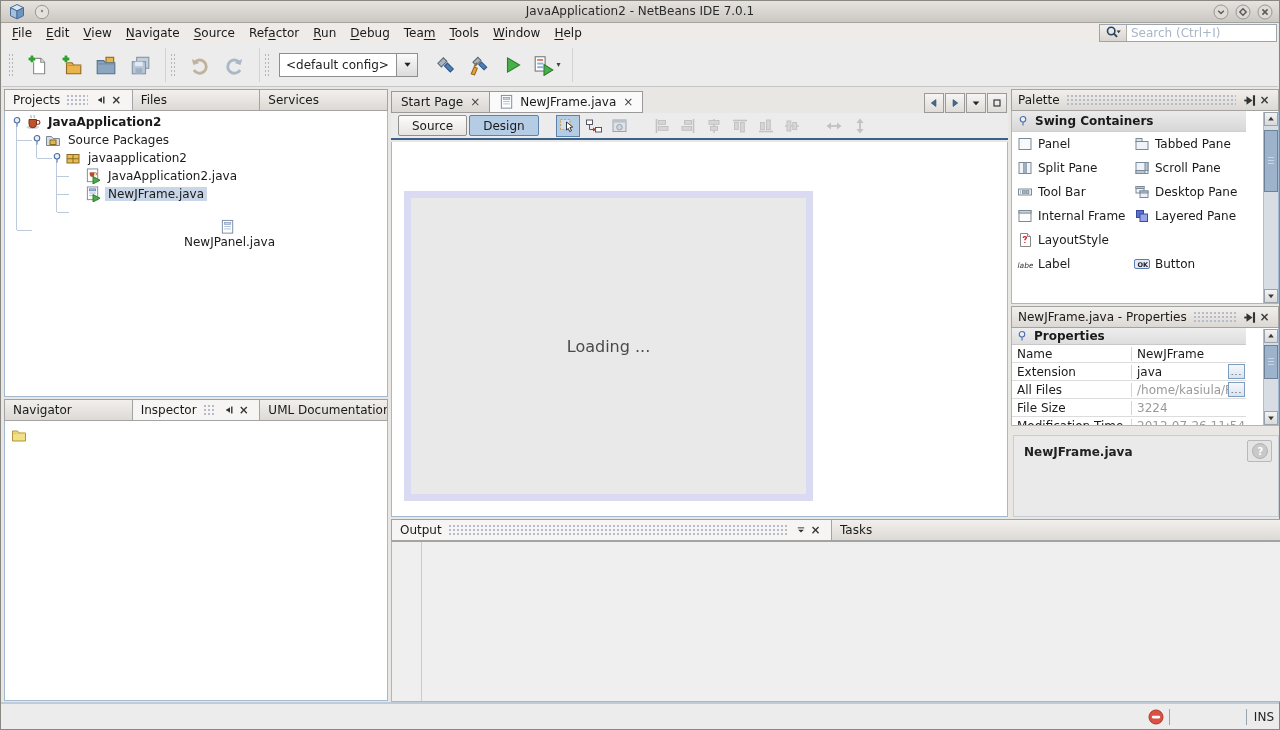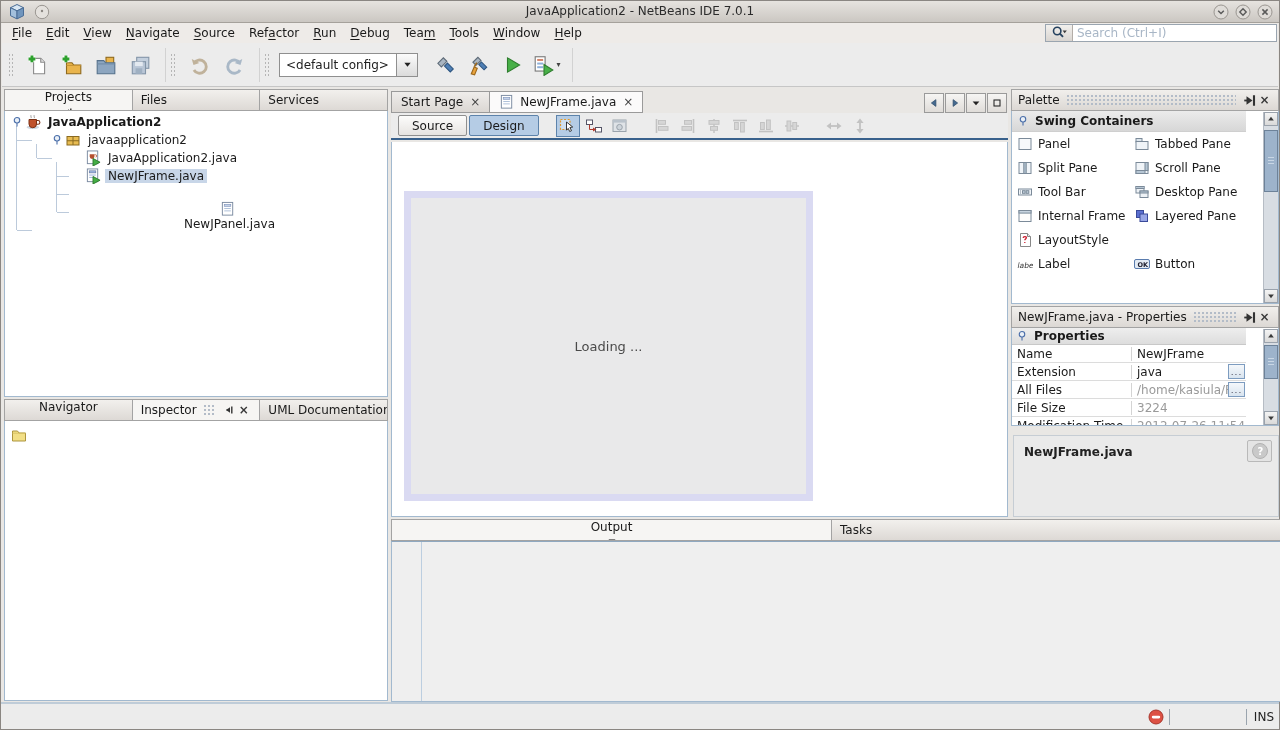--- a/index.html
+++ b/index.html
@@ -15,40 +15,40 @@
   .titlebar { position:absolute; left:0; top:0; right:0; height:22px; background:linear-gradient(#e6e3df,#cbc7c2); border-bottom:1px solid #a5a19b; }
   .tb-title { position:absolute; left:0; right:0; top:3px; text-align:center; color:#2b2b2b; }
   .tb-left { position:absolute; left:7px; top:2px; display:flex; gap:8px; align-items:center; }
   .tb-right { position:absolute; right:6px; top:3px; display:flex; gap:6px; }
   .wbtn { width:16px; height:16px; }
 
   
   .menubar { position:absolute; left:1px; top:22px; right:1px; height:20px; background:#eeebe8; display:flex; align-items:center; padding-left:3px; }
   .menu-item { padding:2px 7px; }
   .menu-item u { text-underline-offset:2px; }
-  .searchbox { position:absolute; right:1px; top:1px; width:232px; height:18px; background:#fff; border:1px solid #9aa5b0; display:flex; align-items:center; }
+  .searchbox { position:absolute; right:1px; top:1px; width:178px; height:18px; background:#fff; border:1px solid #9aa5b0; display:flex; align-items:center; }
   .search-iconwrap { width:27px; height:100%; background:linear-gradient(#f2f0ed,#d9d5d1); border-right:1px solid #b3ada7; display:flex; align-items:center; justify-content:center; }
   .searchbox input { flex:1; border:none; outline:none; background:transparent; font:12px "DejaVu Sans",sans-serif; color:#333; padding:0 4px; min-width:0; }
   .searchbox input::placeholder { color:#a8b6c6; }
 
   
   .toolbar { position:absolute; left:1px; top:42px; right:1px; height:44px; background:#ececec; border-bottom:1px solid #c6c6c6; display:flex; align-items:center; padding:2px 2px; }
   .tb-group { display:flex; align-items:center; padding:0 8px 0 0; border-right:1px solid #d2d2d2; }
   .tb-handle { width:6px; align-self:stretch; margin:5px 7px 5px 4px; background-image:radial-gradient(#b5b5b5 32%,transparent 36%); background-size:3px 4px; }
   .tb-btn { width:34px; height:34px; display:flex; align-items:center; justify-content:center; }
   .combo { display:flex; height:24px; margin:0 10px 0 2px; align-items:stretch; }
   .combo-field { width:118px; background:#fff; border:1px solid #8f8f8f; display:flex; align-items:center; padding:0 6px; color:#222; }
   .combo-btn { width:21px; background:linear-gradient(#fbfbfb,#dbdbdb); border:1px solid #8f8f8f; border-left:none; display:flex; align-items:center; justify-content:center; }
   .dd-arrow { font-size:8px; color:#444; margin-left:1px; }
 
   
   .win { position:absolute; }
   .win-tabs { height:22px; display:flex; }
   .wtab { flex:1; display:flex; align-items:center; padding:0 8px; border:1px solid #a3a3a3; border-left:none; background:linear-gradient(#f2f0ed,#ddd9d5); white-space:nowrap; overflow:hidden; }
-  .wtab:first-child { border-left:1px solid #a3a3a3;flex-direction:column; }
+  .wtab:first-child { border-left:1px solid #a3a3a3; }
   .wtab.active { background:#f6f5f3; }
   .tex { flex:1; height:12px; margin:0 6px; background-image:radial-gradient(#b3bcc8 30%,transparent 34%); background-size:4px 4px; min-width:10px; }
   .tbtn { width:15px; height:15px; display:flex; align-items:center; justify-content:center; flex:none; }
   .xglyph { font-size:12px; font-weight:bold; color:#3a3a3a; line-height:1; }
   .wcontent { position:absolute; left:0; right:0; top:22px; bottom:0; background:#fff; border:1px solid #a2b9cf; border-top:none; overflow:hidden; }
 
   
   #projects-win { left:3px; top:88px; width:384px; height:308px; }
   .tree { position:relative; padding-top:2px; height:100%; }
   .tree-row { height:18px; display:flex; align-items:center; position:relative; z-index:2; }
@@ -72,21 +72,21 @@
   .etab-controls { margin-left:auto; display:flex; padding-right:1px; gap:0; }
   .ebtn { width:20px; height:20px; border:1px solid #9a9a9a; background:linear-gradient(#f6f5f3,#dfdcd8); display:flex; align-items:center; justify-content:center; margin-left:1px; }
   .eviewbar { position:absolute; left:0; top:24px; right:0; height:27px; background:#ececec; border-bottom:2px solid #39618c; display:flex; align-items:center; padding-left:7px; }
   .vbtn { height:21px; padding:0 13px; display:flex; align-items:center; border:1px solid #8f8f8f; border-radius:2px; background:linear-gradient(#fcfcfb,#e7e4e1); margin-right:2px; }
   .vbtn.active { background:#b5cce5; border-color:#5d83ab; }
   .dtools { display:flex; align-items:center; margin-left:14px; }
   .dtool { width:24px; height:22px; display:flex; align-items:center; justify-content:center; border:1px solid transparent; margin:0 1px; }
   .dtool.active { background:#b5cce5; border-color:#5d83ab; }
   .dgroup { display:flex; margin-right:16px; }
   .canvas { position:absolute; left:0; top:53px; right:0; bottom:0; background:#fff; border:1px solid #a2b9cf; border-top:none; }
-  .frame { position:absolute; left:12px; top:49px; width:409px; height:310px; background:#e9e9ea; border:7px solid #dadaf2; display:flex; align-items:center; justify-content:center; color:#4a4a4a; font-size:13px; }
+  .frame { position:absolute; left:12px; top:49px; width:409px; height:310px; background:#e9e9ea; border:7px solid #dadaf2; display:flex; align-items:center; justify-content:center; color:#4a4a4a; font-size:16px; }
 
   
   #output-win { left:390px; top:518px; width:972px; height:183px; }
   #output-win .wtab.active { flex:0 0 441px; }
   .ocontent { position:absolute; left:0; right:0; top:22px; bottom:0; background:#efefef; border:1px solid #a2b9cf; border-top:1px solid #8fa8c0; }
   .oruler { position:absolute; left:29px; top:0; bottom:0; width:1px; background:#bccee0; }
 
   
   #palette-win { left:1010px; top:88px; width:268px; height:215px; }
   .phead { height:22px; display:flex; align-items:center; background:linear-gradient(#f1efec,#dcd8d4); border:1px solid #a3a3a3; padding:0 6px; }
@@ -354,20 +354,37 @@
             <span class="t-icon"><span class="icon">
                 <svg viewBox="0 0 16 16">
                   <ellipse cx="7.8" cy="13.2" rx="6.2" ry="1.8" fill="#cdd6e0"></ellipse>
                   <path d="M4 5.5h7.5v4.5a3.75 3.75 0 0 1-7.5 0z" fill="#c0522c" stroke="#7c3115"></path>
                   <path d="M11.5 6.5h1.5a1.9 1.9 0 0 1 0 3.8h-1.7" fill="none" stroke="#7c3115" stroke-width="1.1"></path>
                   <path d="M6 1.2c-.8 1.2.8 1.6 0 2.9M9.2 1.2c-.8 1.2.8 1.6 0 2.9" fill="none" stroke="#9a9a9a"></path>
                 </svg>
               </span></span>
             <span class="t-label bold">JavaApplication2</span>
           </div>
+          <div class="tree-row" style="padding-left: 24px;">
+            <span class="t-exp">
+              <span class="icon i12">
+                <svg viewBox="0 0 12 14">
+                  <circle cx="6" cy="5" r="3.2" fill="#eaf0f7" stroke="#4a6ea9" stroke-width="1.3"></circle>
+                  <path d="M6 8.2v4" stroke="#4a6ea9" stroke-width="1.3"></path>
+                </svg>
+              </span>
+            </span>
+            <span class="t-icon"><span class="icon">
+                <svg viewBox="0 0 16 16">
+                  <path d="M1.5 4.5h5L8 6.5h6.5v7H1.5z" fill="#d9dde2" stroke="#7b8794"></path>
+                  <rect x="5" y="8" width="6" height="4.5" fill="#e3b64e" stroke="#8a6a20"></rect>
+                </svg>
+              </span></span>
+            <span class="t-label">Source Packages</span>
+          </div>
           <div class="tree-row" style="padding-left: 44px;">
             <span class="t-exp">
               <span class="icon i12">
                 <svg viewBox="0 0 12 14">
                   <circle cx="6" cy="5" r="3.2" fill="#eaf0f7" stroke="#4a6ea9" stroke-width="1.3"></circle>
                   <path d="M6 8.2v4" stroke="#4a6ea9" stroke-width="1.3"></path>
                 </svg>
               </span>
             </span>
             <span class="t-icon"><span class="icon">

